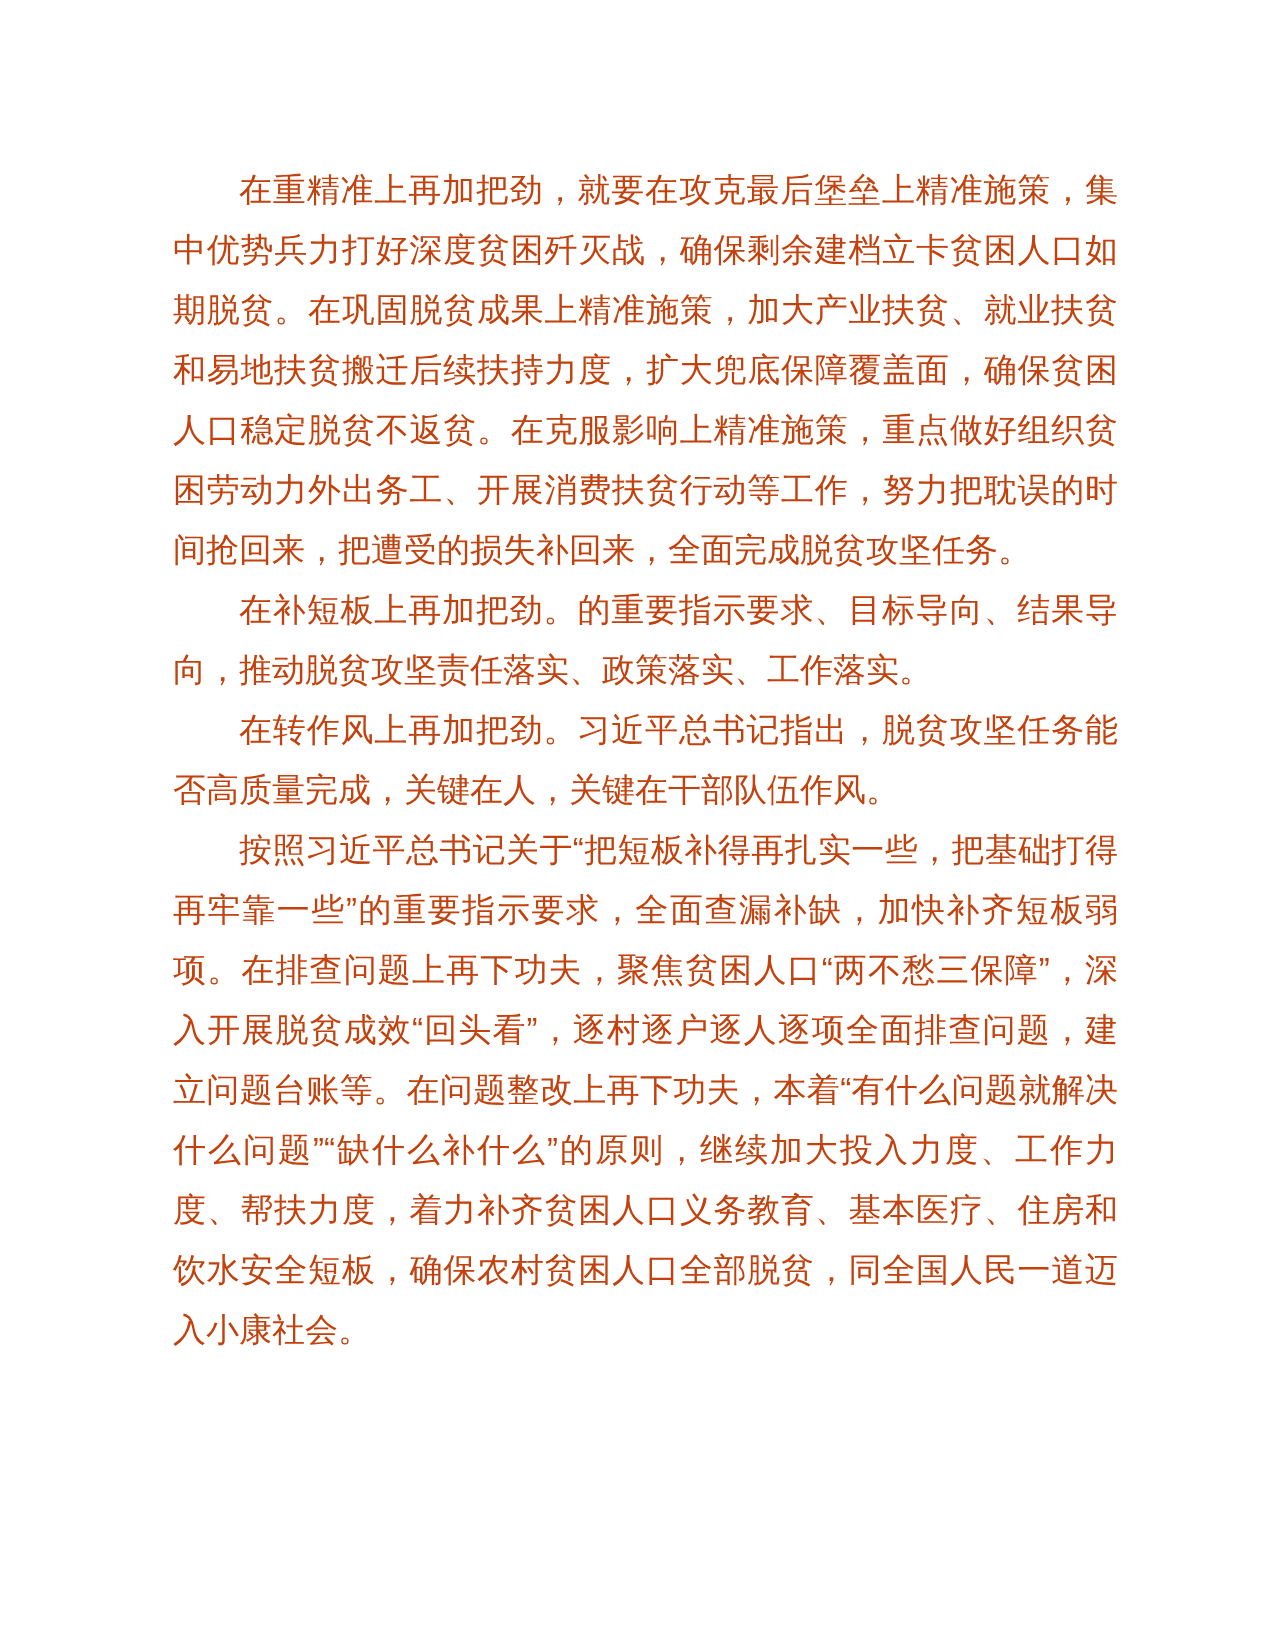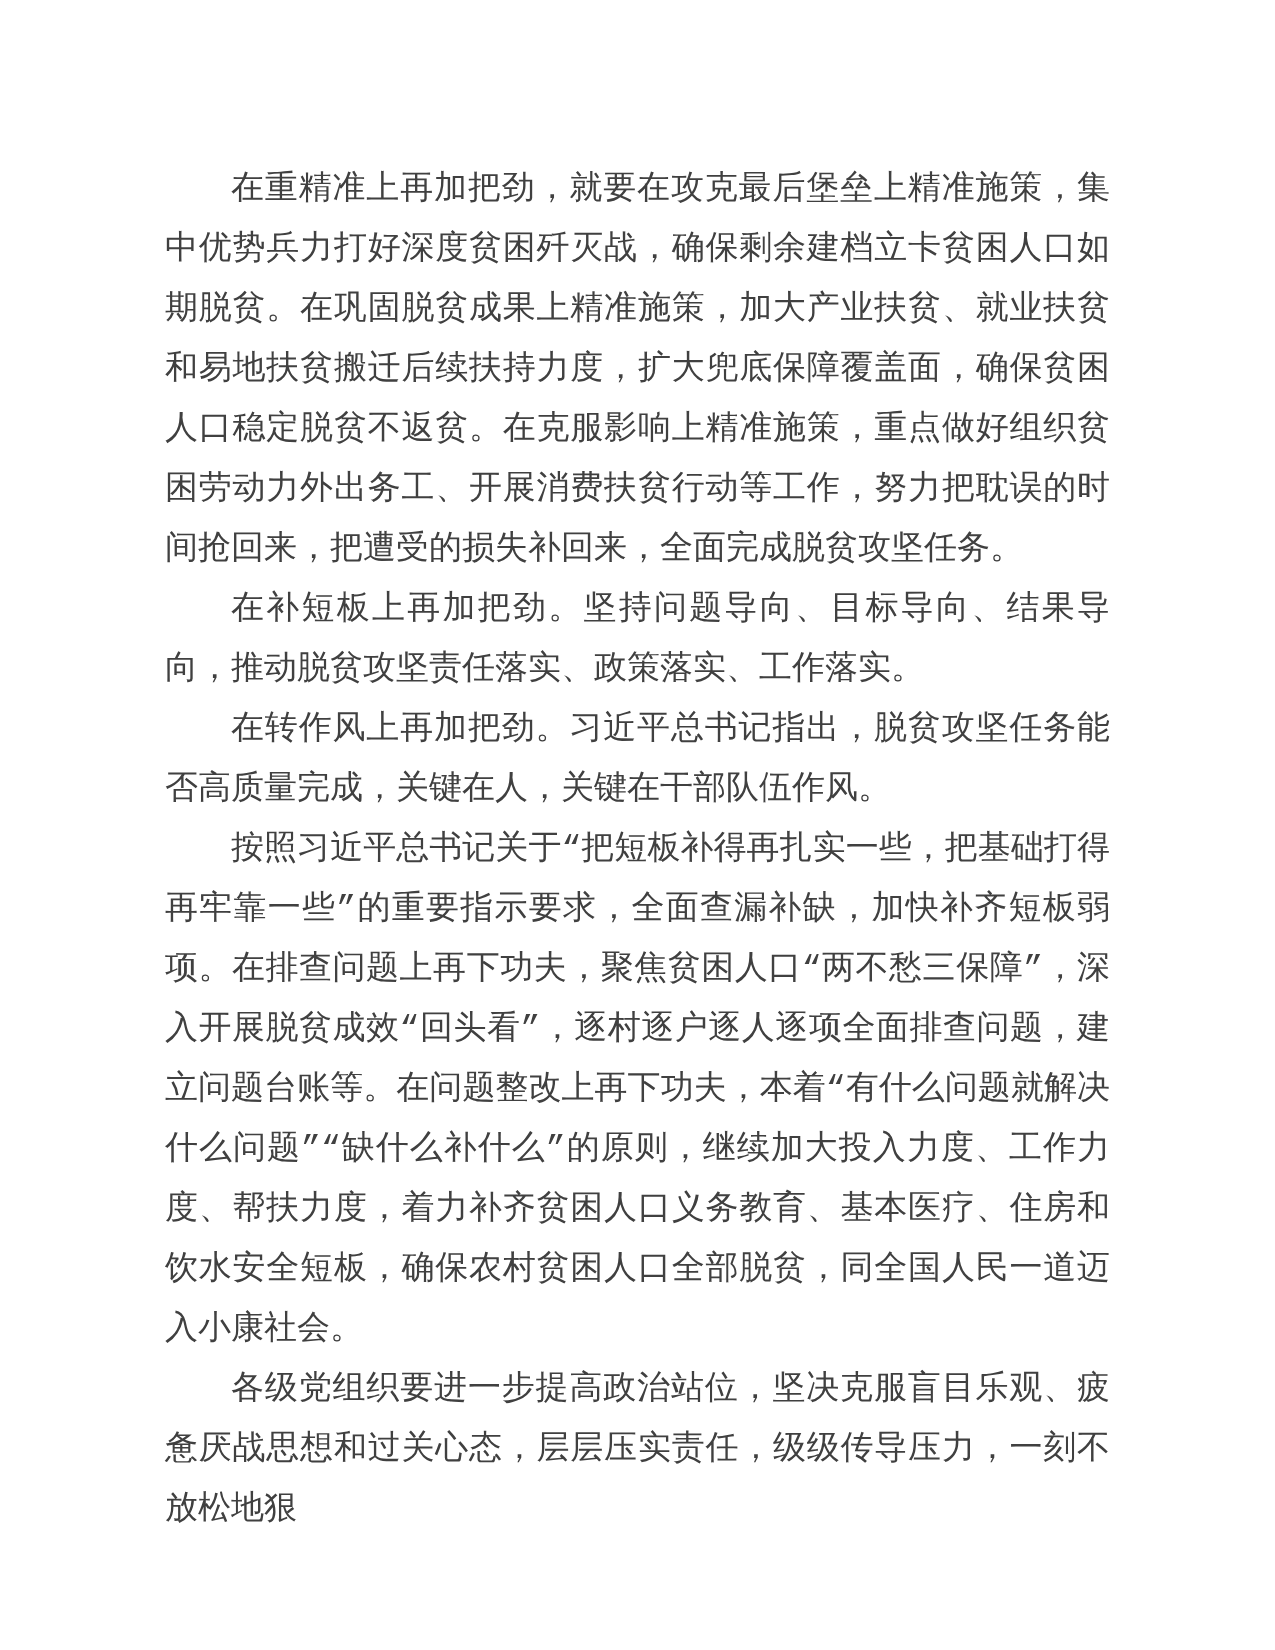--- a/index.html
+++ b/index.html
@@ -12,39 +12,39 @@
     width: 1275px;
     height: 1650px;
     margin: 0 auto;
     background: #ffffff;
     overflow: hidden;
     box-sizing: border-box;
     padding: 160px 165px 0 165px;
   }
   .doc-body {
     width: 945px;
-    font-family: Liberation Mono, monospace;
+    font-family: Liberation Sans, sans-serif;
     font-size: 33px;
     line-height: 60px;
-    color: #404040;
+    color: #c2410c;
     font-weight: 400;
+    margin-left: 8px;
   }
   .doc-body p {
     margin: 0;
     padding: 0;
     text-indent: 2em;
     text-align: justify;
     text-justify: inter-ideograph;
     word-break: break-all;
   }
 </style>
 </head>
 <body>
 
 <div class="page">
   <div class="doc-body">
     <p>在重精准上再加把劲，就要在攻克最后堡垒上精准施策，集中优势兵力打好深度贫困歼灭战，确保剩余建档立卡贫困人口如期脱贫。在巩固脱贫成果上精准施策，加大产业扶贫、就业扶贫和易地扶贫搬迁后续扶持力度，扩大兜底保障覆盖面，确保贫困人口稳定脱贫不返贫。在克服影响上精准施策，重点做好组织贫困劳动力外出务工、开展消费扶贫行动等工作，努力把耽误的时间抢回来，把遭受的损失补回来，全面完成脱贫攻坚任务。</p>
-    <p>在补短板上再加把劲。坚持问题导向、目标导向、结果导向，推动脱贫攻坚责任落实、政策落实、工作落实。</p>
+    <p>在补短板上再加把劲。的重要指示要求、目标导向、结果导向，推动脱贫攻坚责任落实、政策落实、工作落实。</p>
     <p>在转作风上再加把劲。习近平总书记指出，脱贫攻坚任务能否高质量完成，关键在人，关键在干部队伍作风。</p>
     <p>按照习近平总书记关于“把短板补得再扎实一些，把基础打得再牢靠一些”的重要指示要求，全面查漏补缺，加快补齐短板弱项。在排查问题上再下功夫，聚焦贫困人口“两不愁三保障”，深入开展脱贫成效“回头看”，逐村逐户逐人逐项全面排查问题，建立问题台账等。在问题整改上再下功夫，本着“有什么问题就解决什么问题”“缺什么补什么”的原则，继续加大投入力度、工作力度、帮扶力度，着力补齐贫困人口义务教育、基本医疗、住房和饮水安全短板，确保农村贫困人口全部脱贫，同全国人民一道迈入小康社会。</p>
-    <p>各级党组织要进一步提高政治站位，坚决克服盲目乐观、疲惫厌战思想和过关心态，层层压实责任，级级传导压力，一刻不放松地狠</p>
   </div>
 </div>
 
 </body></html>

